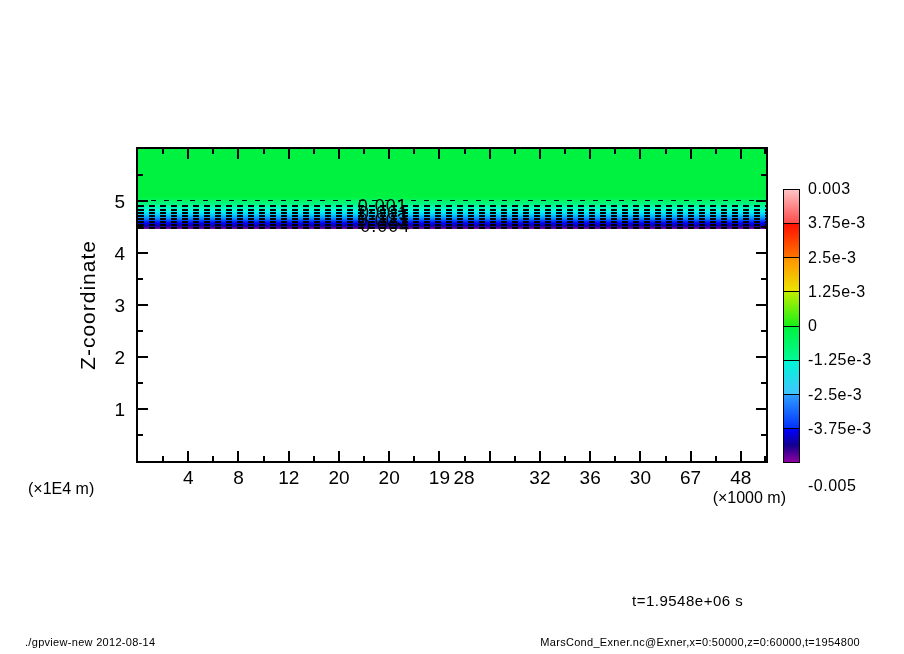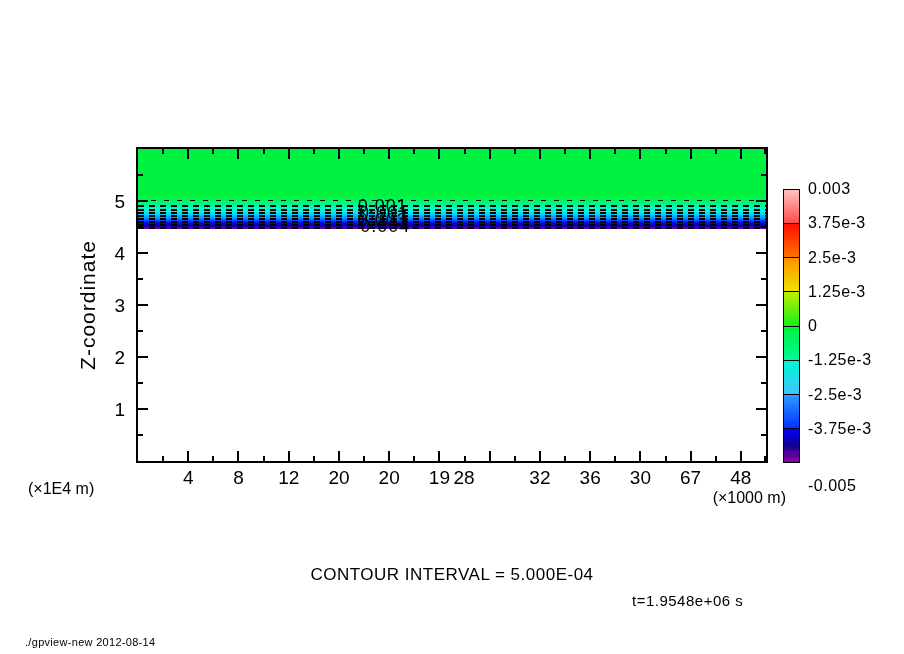--- a/index.html
+++ b/index.html
@@ -157,21 +157,20 @@
       <div class="ylab" style="top: 201px;">5</div>
     </div>
 
   <div class="yunit">(×1E4 m)</div>
   <div class="xunit">(×1000 m)</div>
 
   <div class="ytitle-wrap">
     <span class="ytitle">Z-coordinate</span>
   </div>
 
-  <div class="cinterval">CONTOUR INTERVAL = 5.000E-04</div>
   <div class="time">t=1.9548e+06 s</div>
 
   <div class="colorbar" id="colorbar">
       <div class="cbcell" style="background: linear-gradient(rgb(255, 195, 195), rgb(255, 75, 75));"></div>
       <div class="cbcell" style="background: linear-gradient(rgb(255, 15, 0), rgb(255, 115, 0));"></div>
       <div class="cbcell" style="background: linear-gradient(rgb(255, 145, 0), rgb(236, 228, 0));"></div>
       <div class="cbcell" style="background: linear-gradient(rgb(192, 239, 0), rgb(23, 239, 23));"></div>
       <div class="cbcell" style="background: linear-gradient(rgb(0, 242, 60), rgb(0, 249, 150));"></div>
       <div class="cbcell" style="background: linear-gradient(rgb(0, 247, 212), rgb(65, 195, 255));"></div>
       <div class="cbcell" style="background: linear-gradient(rgb(45, 157, 255), rgb(2, 50, 255));"></div>
@@ -183,14 +182,15 @@
       <div class="cblab" style="top: 257.5px;">2.5e-3</div>
       <div class="cblab" style="top: 291.75px;">1.25e-3</div>
       <div class="cblab" style="top: 326px;">0</div>
       <div class="cblab" style="top: 360.25px;">-1.25e-3</div>
       <div class="cblab" style="top: 394.5px;">-2.5e-3</div>
       <div class="cblab" style="top: 428.75px;">-3.75e-3</div>
       <div class="cblab" style="top: 486px;">-0.005</div>
     </div>
 
   <div class="footer footer-left">./gpview-new  2012-08-14</div>
+  <div class="footer footer-right">MarsCond_Exner.nc@Exner,x=0:50000,z=0:60000,t=1954800</div>
 
 </div>
 
 </body></html>

